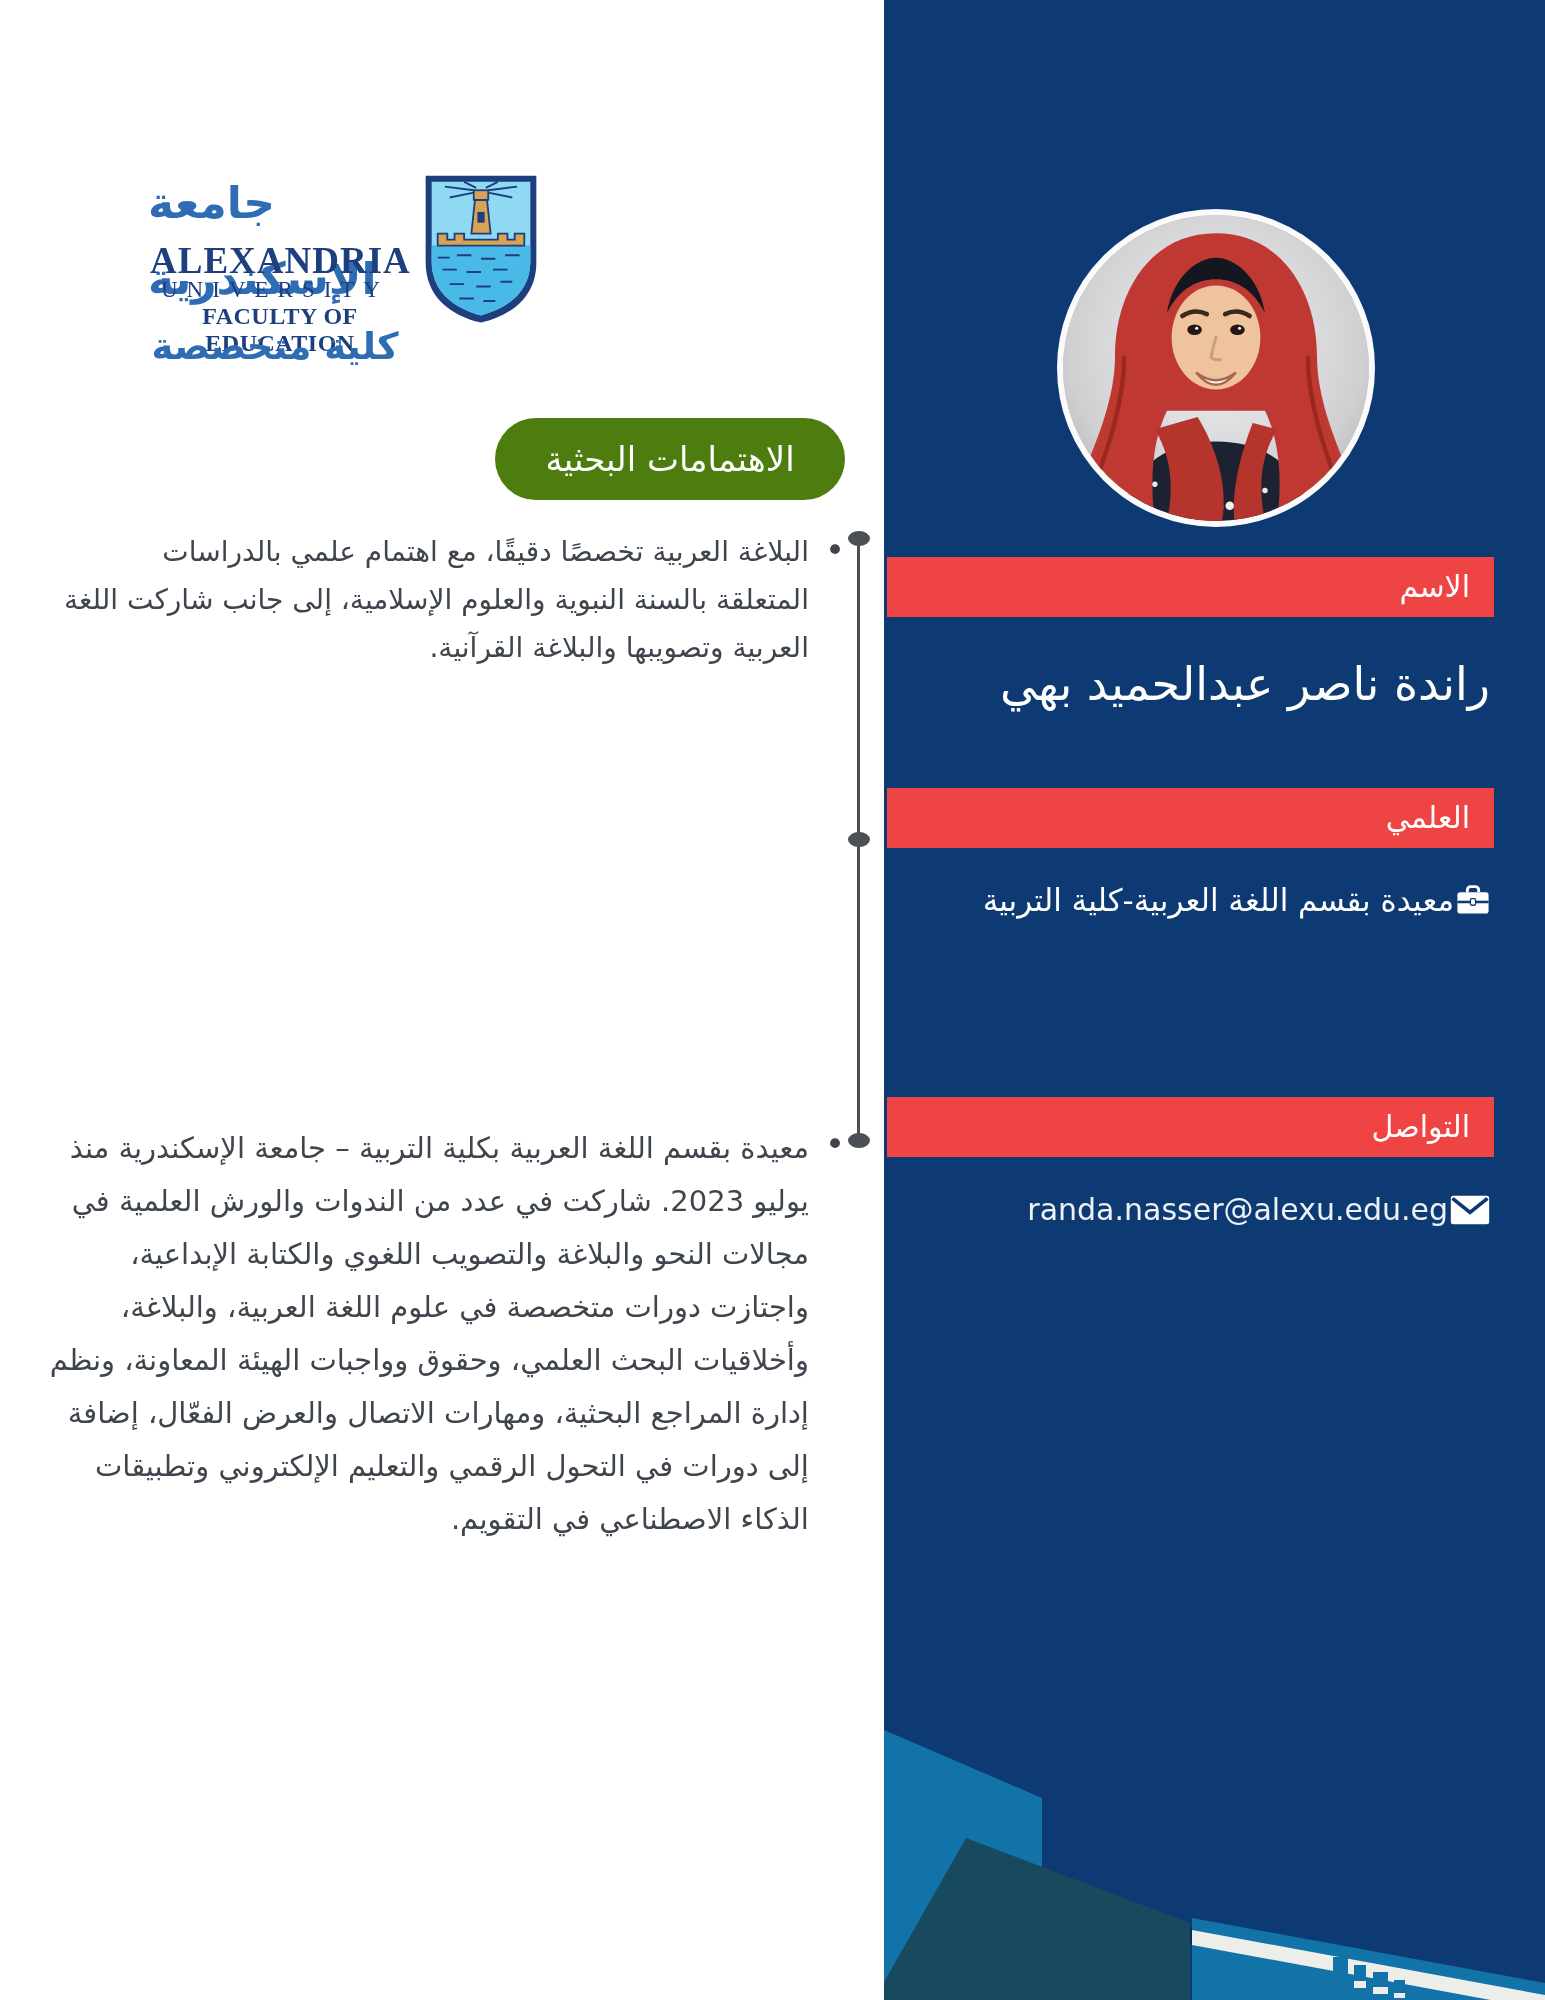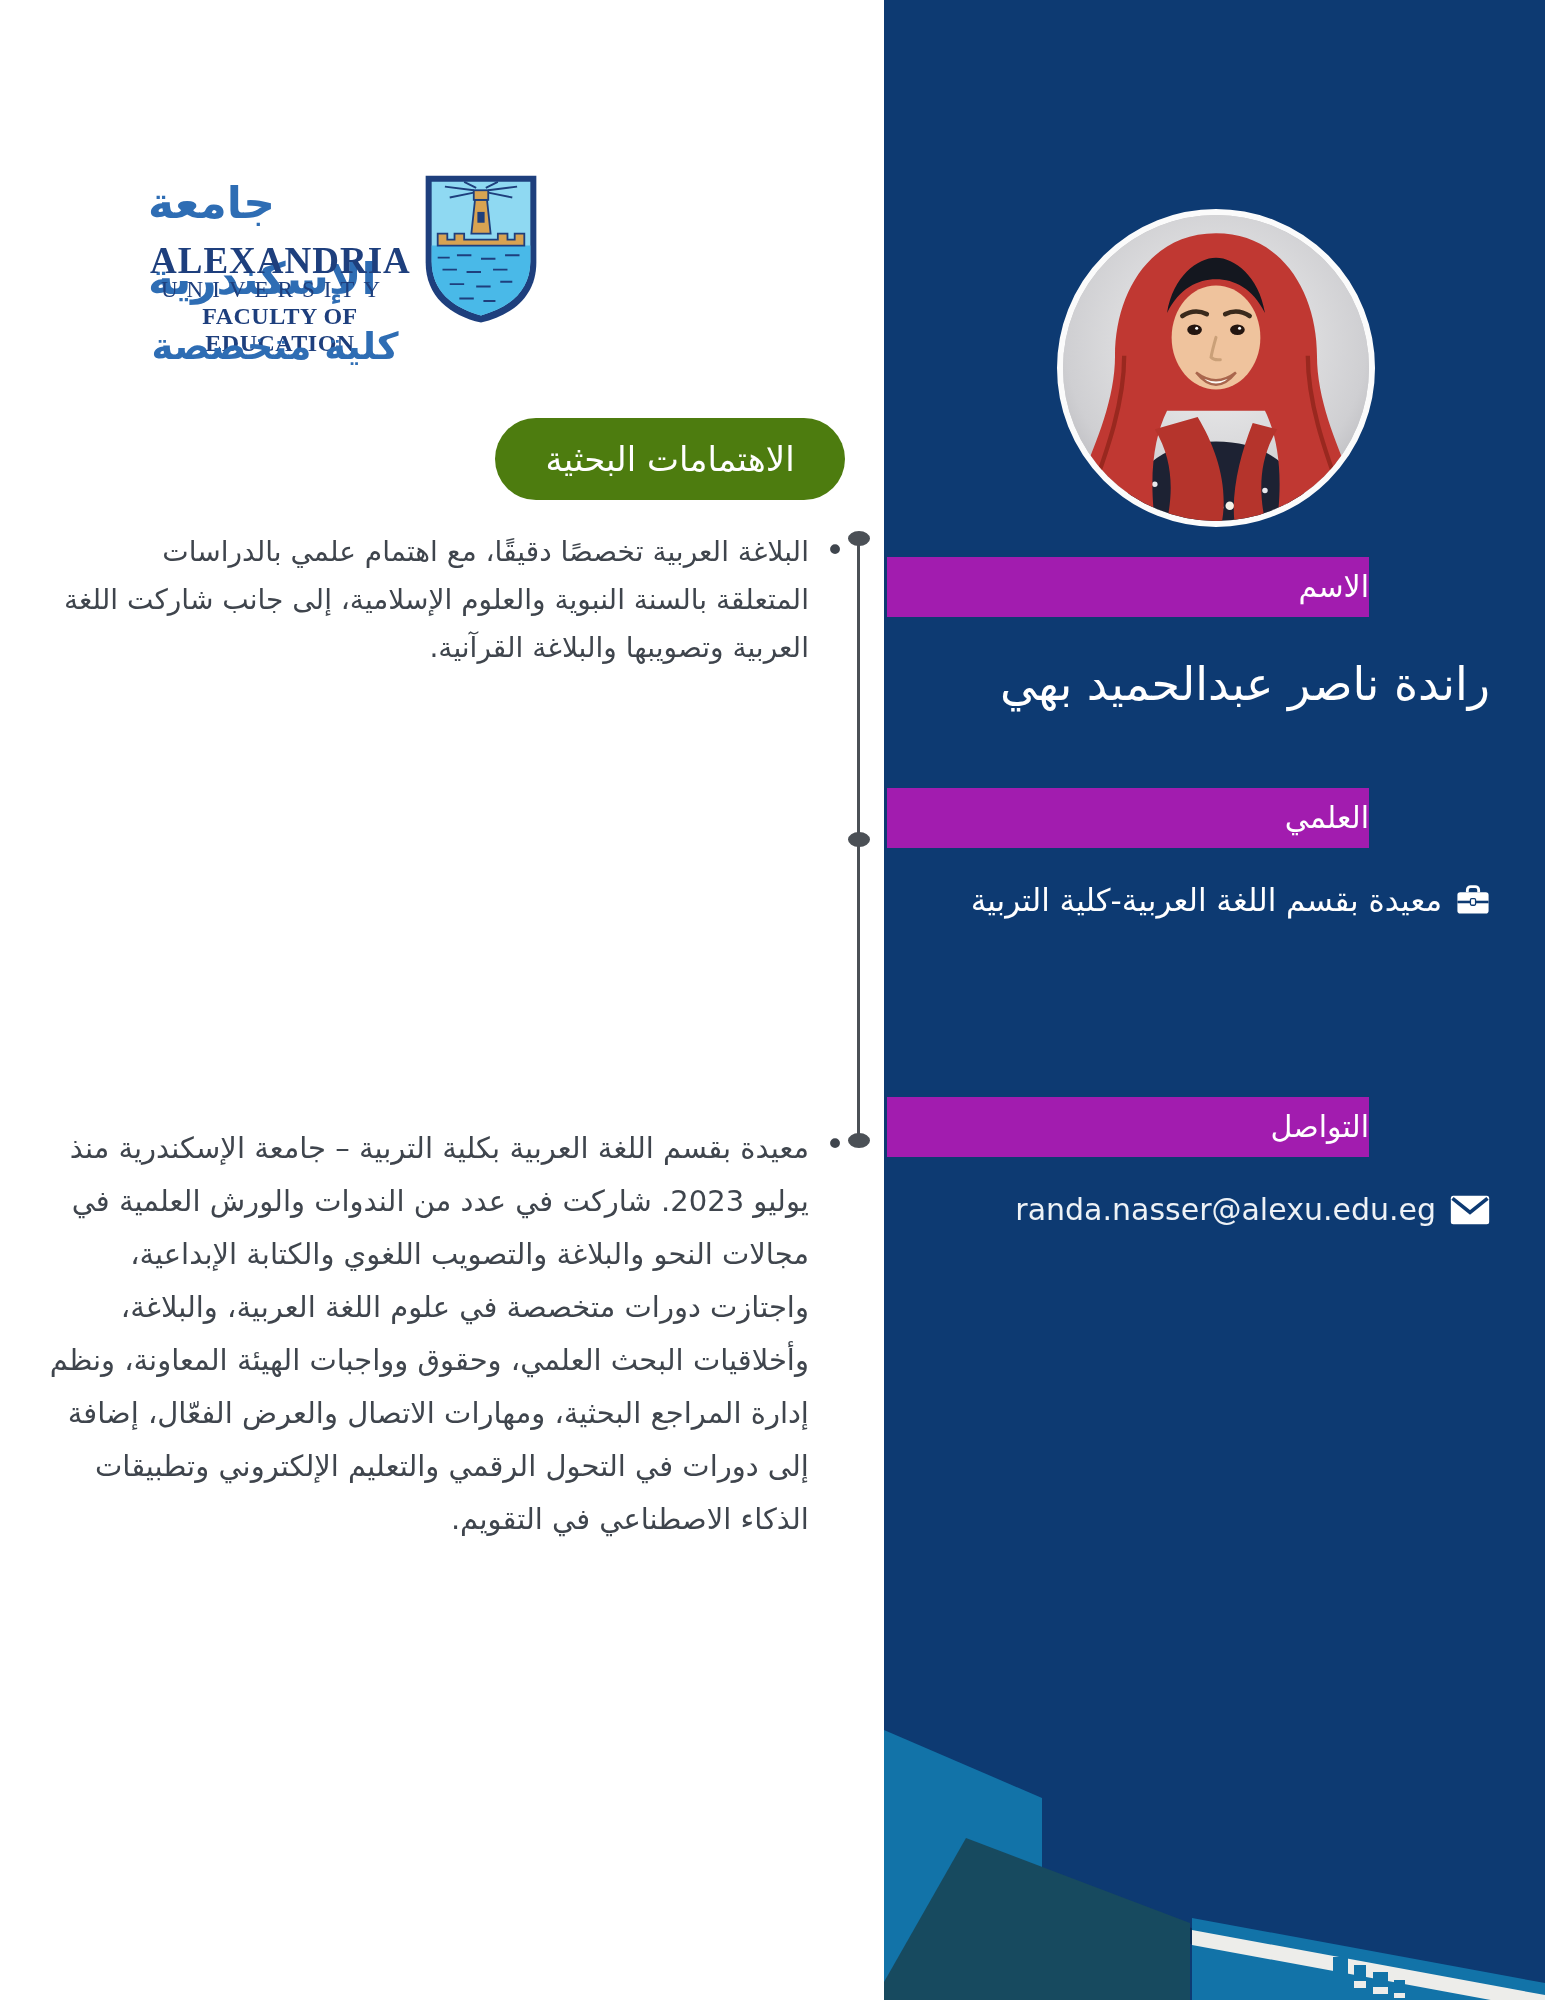--- a/index.html
+++ b/index.html
@@ -3,33 +3,33 @@
 <meta charset="utf-8">
 <style>
   html,body{margin:0;padding:0;background:#ffffff;}
   .page{
     position:relative;width:1545px;height:2000px;background:#ffffff;overflow:hidden;
     font-family:"DejaVu Sans",sans-serif;
   }
   
   .right-col{position:absolute;left:884px;top:0;width:661px;height:2000px;background:#0d3a72;}
   .label-bar{
-    position:absolute;left:887px;width:482px;height:60px;background:#a21caf;
+    position:absolute;left:887px;width:607px;height:60px;background:#ef4444;
     direction:rtl;text-align:right;color:#ffffff;font-size:30px;line-height:60px;
-    box-sizing:border-box;
+    padding-right:24px;box-sizing:border-box;
   }
   .bar-name{top:557px;}
   .bar-job{top:788px;}
   .bar-contact{top:1097px;}
   .person-name{
     position:absolute;right:55px;top:648px;width:560px;direction:rtl;text-align:right;
     color:#ffffff;font-size:46px;line-height:72px;
   }
   .value-row{
-    position:absolute;right:55px;direction:rtl;display:flex;align-items:center;gap:14px;
+    position:absolute;right:55px;direction:rtl;display:flex;align-items:center;gap:2px;
     color:#ffffff;font-size:31px;
   }
   .job-row{top:882px;}
   .contact-row{top:1192px;direction:ltr;flex-direction:row;color:#eef2f6;font-size:30px;}
   .value-row .txt{white-space:nowrap;}
   .mini-icon{flex:0 0 auto;display:block;}
   
   .photo{
     position:absolute;left:1057px;top:209px;width:306px;height:306px;border-radius:50%;
     border:6px solid #fbfbfb;overflow:hidden;background:#c9c9cc;box-sizing:content-box;

